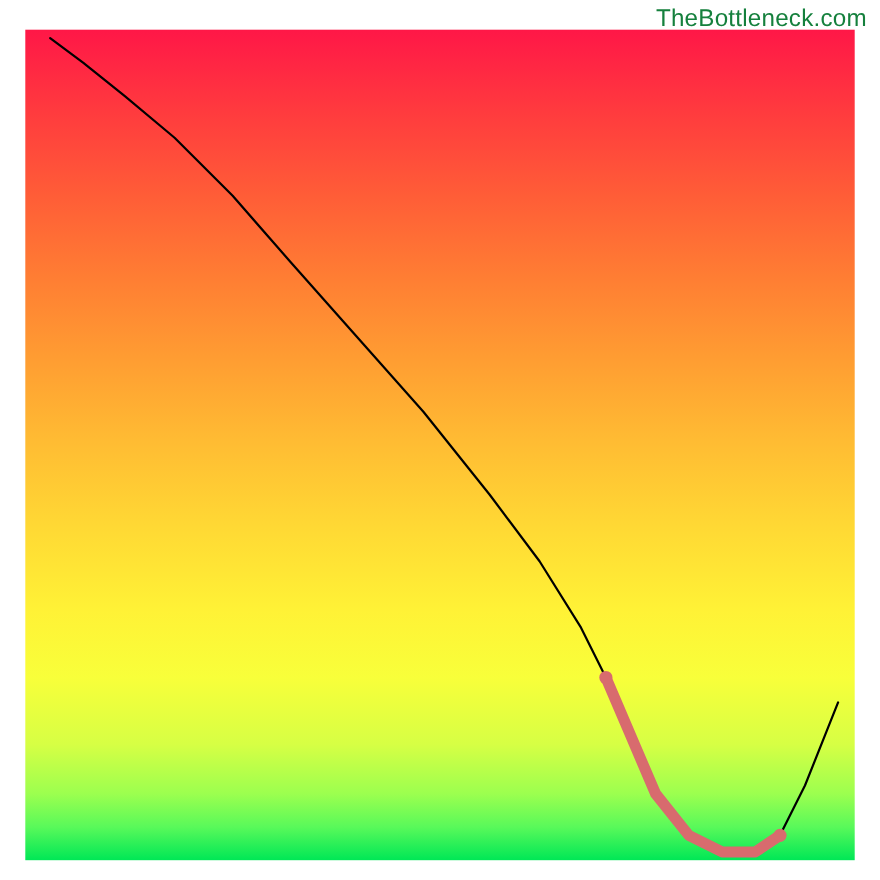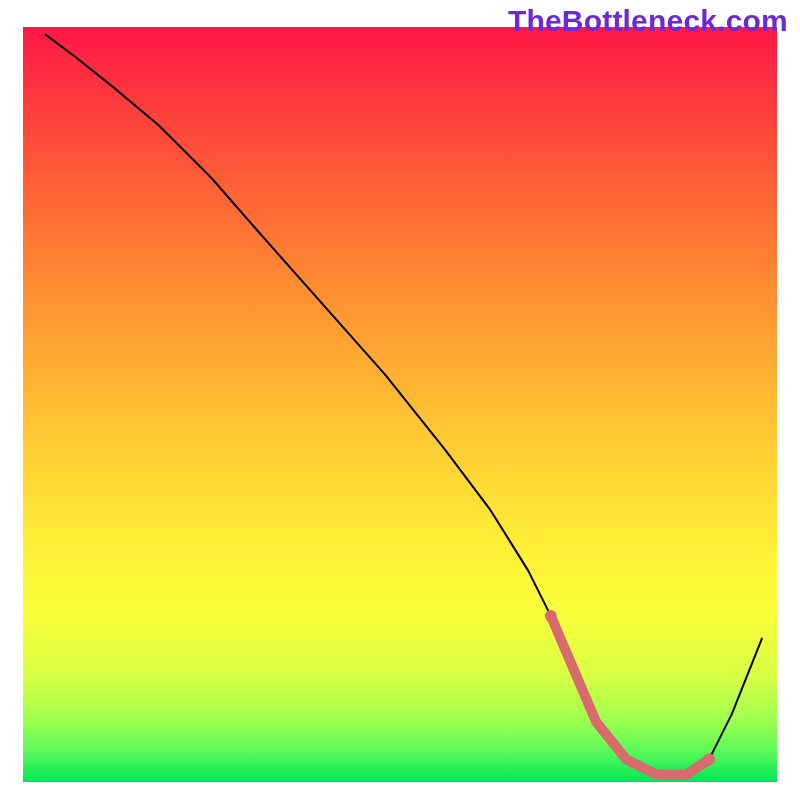--- a/index.html
+++ b/index.html
@@ -12,23 +12,23 @@
   }
   .stage {
     position: relative;
     width: 800px;
     height: 800px;
   }
   .watermark {
     position: absolute;
     top: 4px;
     right: 12px;
-    font-size: 30px;
-    font-weight: bold;
-    color: #6d28d9;
+    font-size: 22px;
+    font-weight: normal;
+    color: #15803d;
     letter-spacing: 0.2px;
   }
   svg {
     position: absolute;
     top: 0;
     left: 0;
   }
 </style>
 </head>
 <body>

